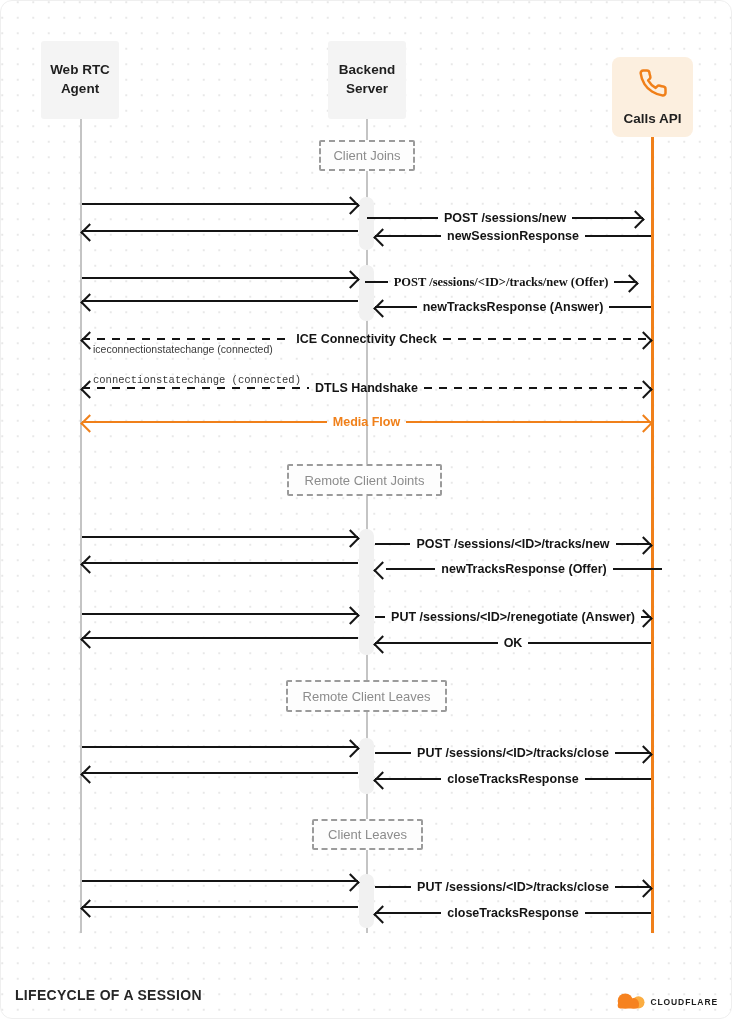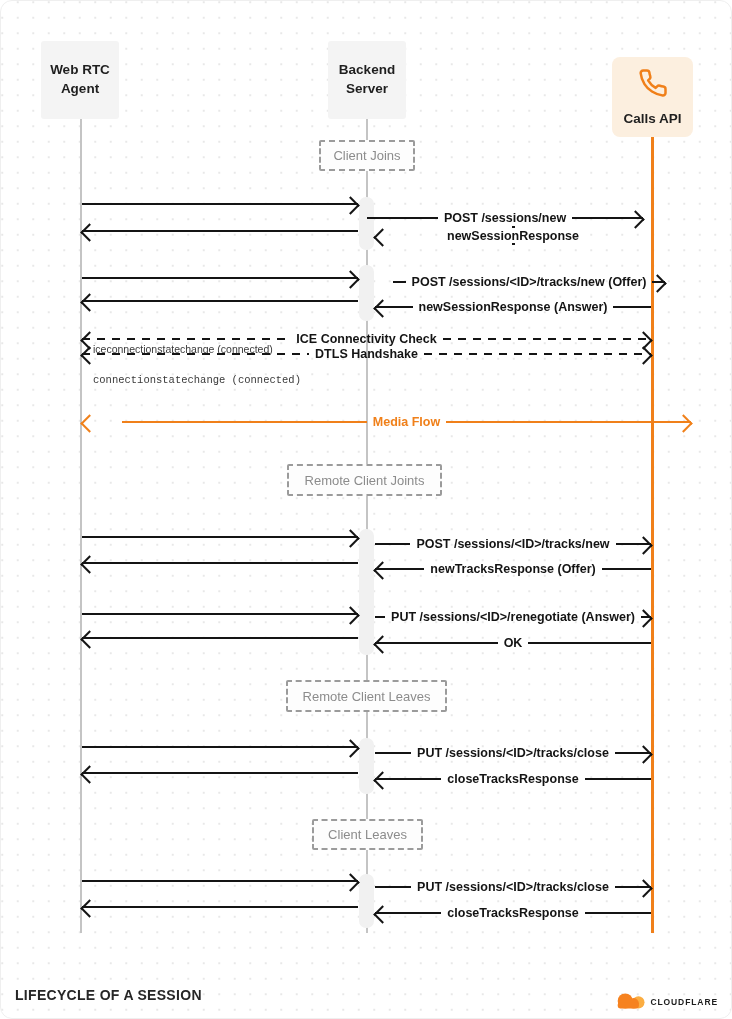--- a/index.html
+++ b/index.html
@@ -28,21 +28,21 @@
   .m .seg{flex:1 1 auto;min-width:3px;height:0;border-top:2.6px solid currentColor;}
   .m .seg.d{border-top:none;height:2.6px;
     background:repeating-linear-gradient(to right, currentColor 0 8px, transparent 8px 15px);}
   .m .lbl{flex:0 0 auto;padding:0 6px;font-size:12.5px;font-weight:700;white-space:nowrap;}
   .m.ar::after{content:"";position:absolute;right:1px;top:50%;width:11px;height:11px;
     margin-top:-5.5px;border-top:2.6px solid currentColor;border-right:2.6px solid currentColor;
     transform:rotate(45deg);}
   .m.al::before{content:"";position:absolute;left:1px;top:50%;width:11px;height:11px;
     margin-top:-5.5px;border-bottom:2.6px solid currentColor;border-left:2.6px solid currentColor;
     transform:rotate(45deg);}
-  .m.orange{color:#f0801a;padding-left:40px;}
+  .m.orange{color:#f0801a;}
   
   .evt{position:absolute;font-size:10.5px;color:#3a3a3a;white-space:nowrap;}
   
   .note{position:absolute;border:2px dashed #9b9b9b;background:#fdfdfd;color:#8c8c8c;
     font-size:13px;font-weight:500;display:flex;align-items:center;justify-content:center;
     white-space:nowrap;box-sizing:border-box;border-radius:2px;}
   
   .title{position:absolute;left:14px;top:986px;font-size:14px;font-weight:700;
     letter-spacing:.3px;color:#262626;}
   .brand{position:absolute;right:13px;top:990px;display:flex;align-items:center;gap:5px;}
@@ -86,51 +86,51 @@
       <span class="seg"></span>
     </div>
   <div class="m ar" style="left:366px;top:199px;width:276px;margin-top:8px;">
     <span class="seg"></span>
     <span class="lbl">POST /sessions/new</span>
     <span class="seg"></span>
   </div>
   <div class="m al" style="left:81px;top:220px;width:276px;">
       <span class="seg"></span>
     </div>
-  <div class="m al" style="left:374px;top:225px;width:276px;flex-direction:column;">
+  <div class="m al" style="left:374px;top:225px;width:276px;">
     <span class="seg"></span>
     <span class="lbl">newSessionResponse</span>
     <span class="seg"></span>
   </div>
 
   <div class="m ar" style="left:81px;top:267px;width:276px;">
       <span class="seg"></span>
     </div>
-  <div class="m ar" style="left:392px;top:271px;width:272px;">
+  <div class="m ar" style="left:364px;top:271px;width:272px;font-family:Liberation Serif, serif;">
     <span class="seg"></span>
     <span class="lbl">POST /sessions/&lt;ID&gt;/tracks/new (Offer)</span>
     <span class="seg"></span>
   </div>
   <div class="m al" style="left:81px;top:290px;width:276px;">
       <span class="seg"></span>
     </div>
   <div class="m al" style="left:374px;top:296px;width:276px;">
     <span class="seg"></span>
-    <span class="lbl">newSessionResponse (Answer)</span>
+    <span class="lbl">newTracksResponse (Answer)</span>
     <span class="seg"></span>
   </div>
 
   <div class="m al ar" style="left:81px;top:328px;width:569px;">
     <span class="seg d"></span>
     <span class="lbl">ICE Connectivity Check</span>
     <span class="seg d"></span>
   </div>
   <div class="evt" style="left:92px;top:342px;">iceconnectionstatechange (connected)</div>
 
-  <div class="m al ar" style="left:81px;top:343px;width:569px;">
+  <div class="m al ar" style="left:81px;top:377px;width:569px;">
     <span class="seg d"></span>
     <span class="lbl">DTLS Handshake</span>
     <span class="seg d"></span>
   </div>
   <div class="evt" style="left:92px;top:373px;font-family:Liberation Mono, monospace;">connectionstatechange (connected)</div>
 
   <div class="m al ar orange" style="left:81px;top:411px;width:569px;">
     <span class="seg"></span>
     <span class="lbl">Media Flow</span>
     <span class="seg"></span>
@@ -144,21 +144,21 @@
       <span class="seg"></span>
     </div>
   <div class="m ar" style="left:374px;top:533px;width:276px;">
     <span class="seg"></span>
     <span class="lbl">POST /sessions/&lt;ID&gt;/tracks/new</span>
     <span class="seg"></span>
   </div>
   <div class="m al" style="left:81px;top:552px;width:276px;">
       <span class="seg"></span>
     </div>
-  <div class="m al" style="left:374px;top:558px;width:276px;">
+  <div class="m al" style="left:374px;top:558px;width:276px;padding-left:11px;">
     <span class="seg"></span>
     <span class="lbl">newTracksResponse (Offer)</span>
     <span class="seg"></span>
   </div>
 
   <div class="m ar" style="left:81px;top:603px;width:276px;">
       <span class="seg"></span>
     </div>
   <div class="m ar" style="left:374px;top:606px;width:276px;text-align:right;">
     <span class="seg"></span>

